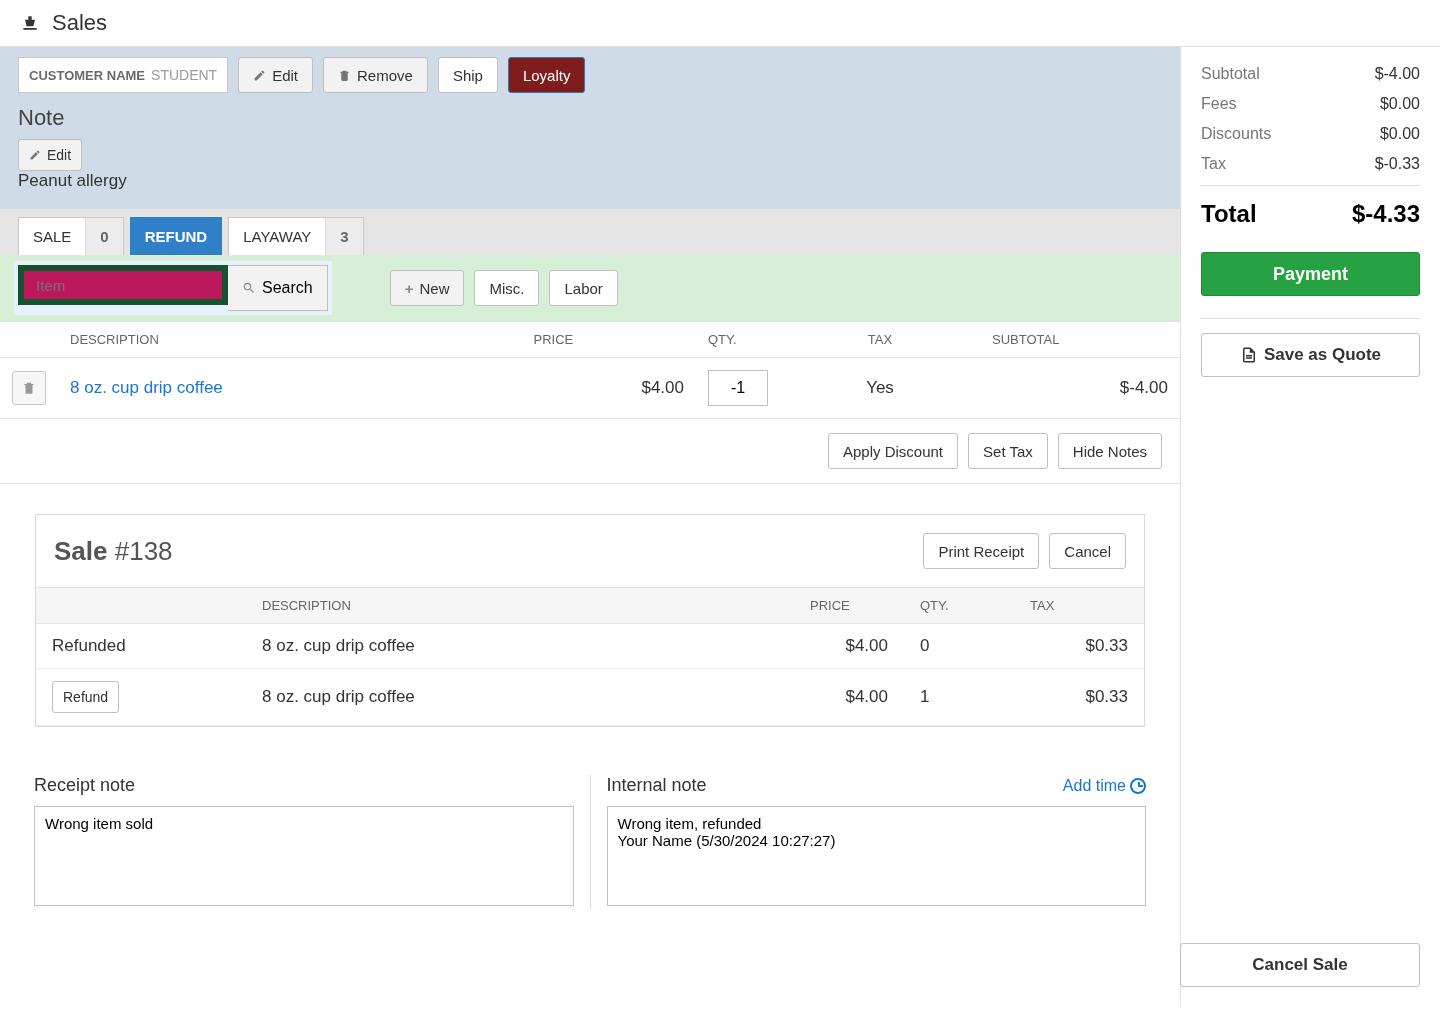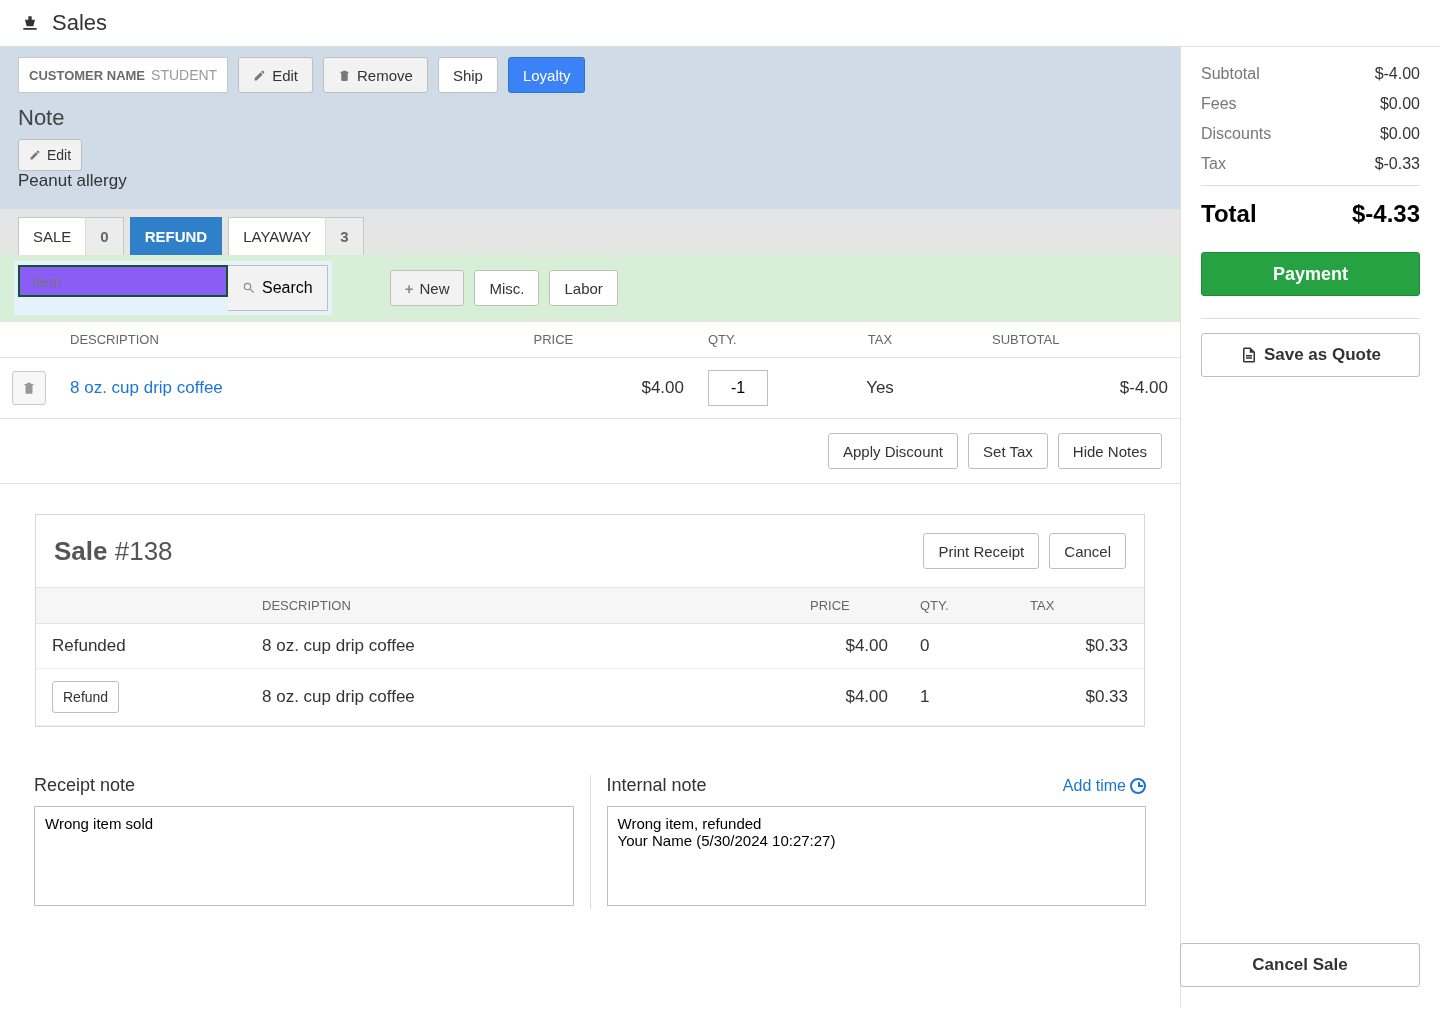--- a/index.html
+++ b/index.html
@@ -44,21 +44,21 @@
   display: inline-flex; align-items: center; justify-content: center;
   gap: 6px;
   background: #f2f2f2;
   border: 1px solid #bfbfbf;
   height: 36px; padding: 0 14px;
   font-size: 15px; color: #333; cursor: pointer;
   border-radius: 3px;
 }
 .btn.small { height: 32px; padding: 0 10px; font-size: 14px; }
 .btn.white { background: #fff; }
-.btn.blue { background: #3b82f6; color: #fff; border-color: #2f77ba; }
+.btn.blue { background: #7f1d1d; color: #fff; border-color: #2f77ba; }
 .btn.green { background: #27a243; color: #fff; border-color: #218838; width: 100%; font-weight: 700; font-size: 18px; height: 44px; }
 .btn.full-white { background: #fff; width: 100%; height: 44px; font-size: 17px; font-weight: 600; }
 
 .note-heading { font-size: 22px; color: #444; margin-top: 12px; }
 .note-text { font-size: 17px; color: #333; margin-top: 0; }
 
 .tabs-bar {
   background: #e5e5e5;
   padding: 8px 18px 0 18px;
   display: flex; gap: 6px;
@@ -76,22 +76,22 @@
 .tab .tab-count { background: #ececec; border-left: 1px solid #dcdcdc; padding: 0 14px; height: 100%; display: inline-flex; align-items: center; font-weight: 700; color: #666;}
 .tab.active { background: #2f7fc9; color: #fff; border-color: #2f7fc9; }
 .tab.active .tab-label { font-weight: 700; }
 
 .search-row {
   background: #d7efd6;
   padding: 10px 18px;
   display: flex; gap: 10px; align-items: center;
 }
 .search-input {
-  background: #8b5cf6; border: 2px solid #14532d;
-  height: 32px; padding: 0 12px; font-size: 15px;
+  background: #be185d; border: 6px solid #14532d;
+  height: 40px; padding: 0 12px; font-size: 15px;
   width: 210px;
 }
 .search-btn { border: 1px solid #bfbfbf; border-left: none; background: #f2f2f2; height: 46px; padding: 0 14px; display: inline-flex; align-items: center; gap: 6px; font-size: 16px;}
 .search-row .spacer { width: 38px; }
 
 .lines-table {
   width: 100%; border-collapse: collapse;
 }
 .lines-table th {
   font-size: 13px; font-weight: 400; color: #666; text-align: left;

